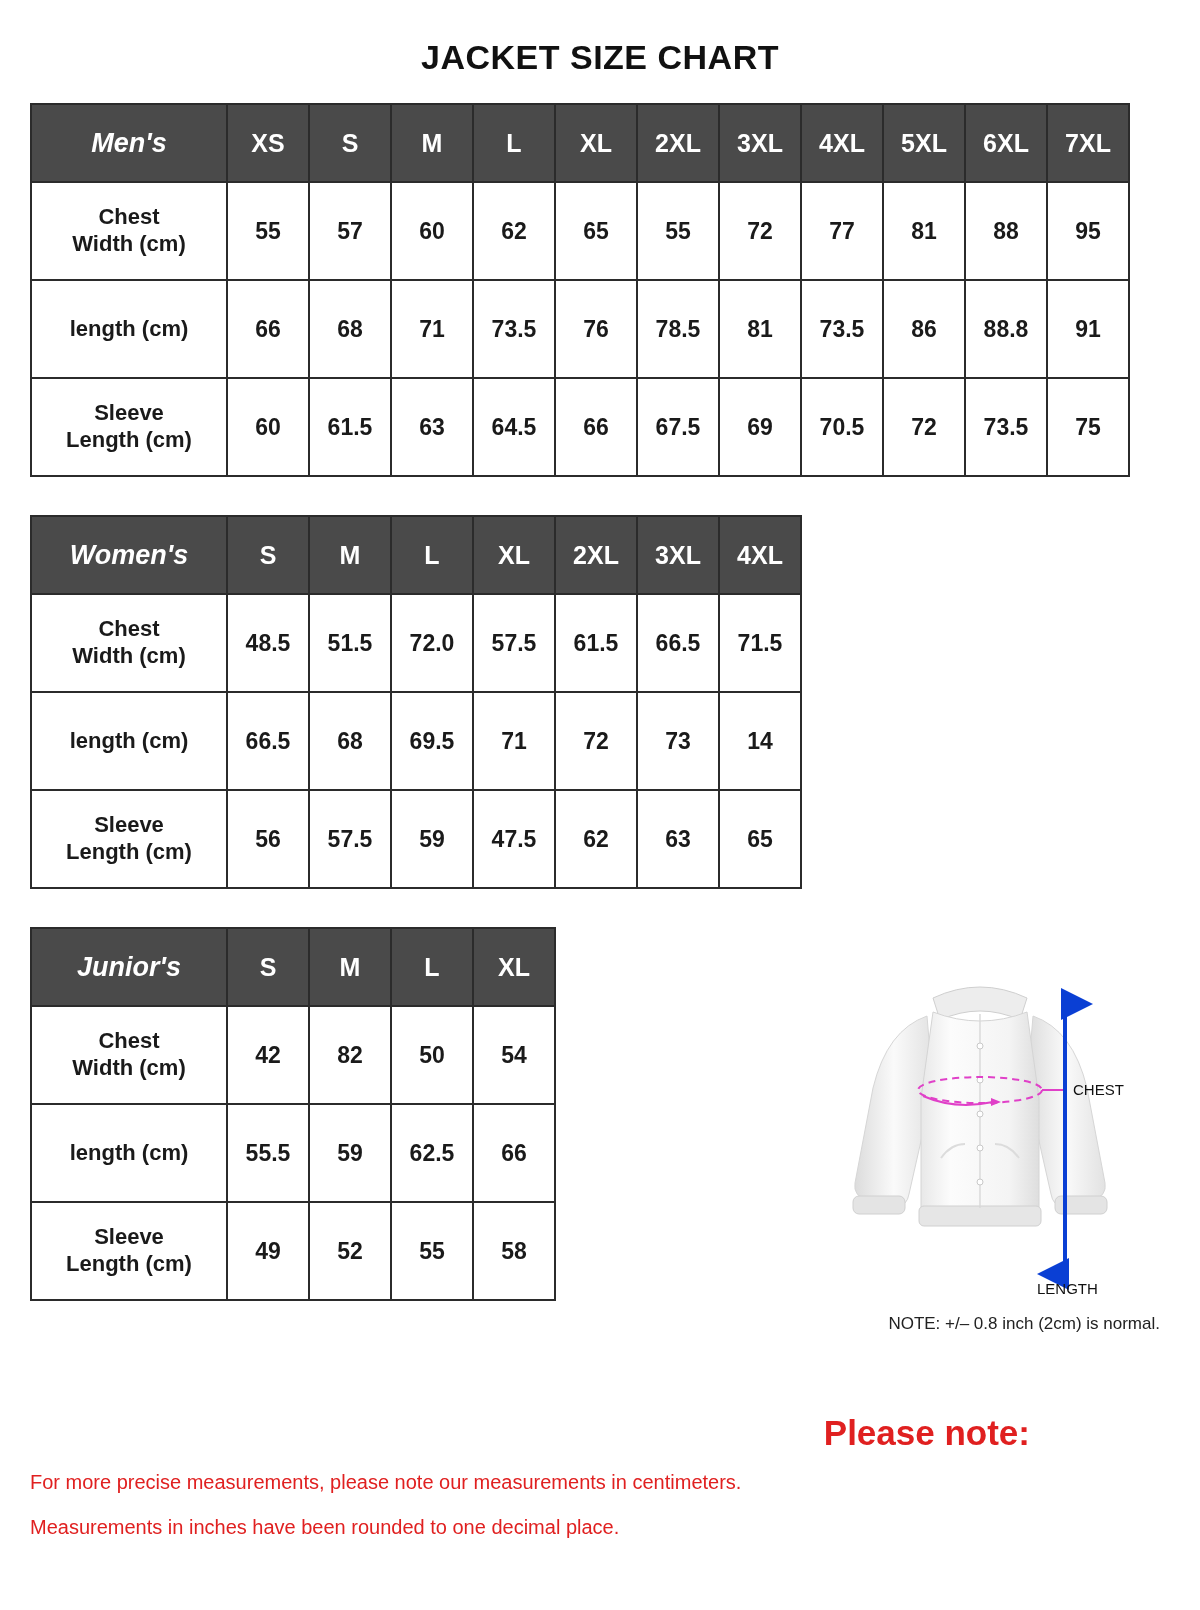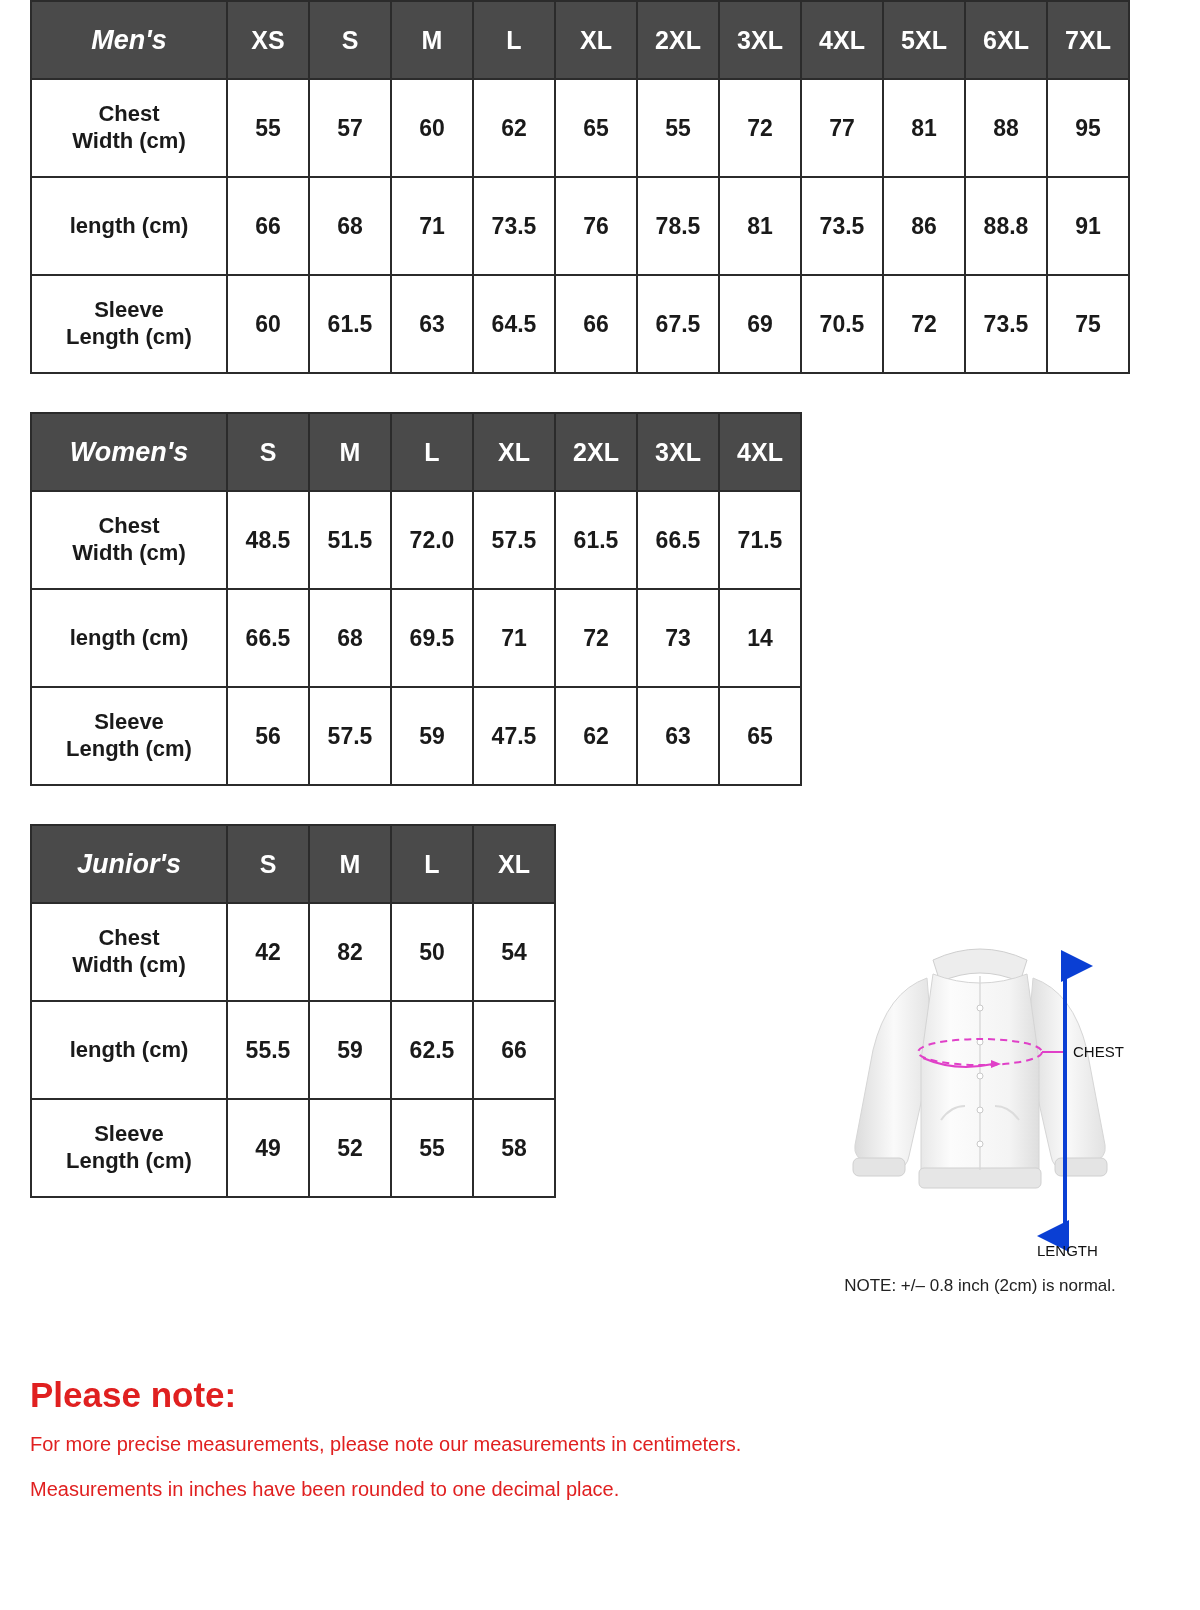--- a/index.html
+++ b/index.html
@@ -78,46 +78,49 @@
     position: relative;
     width: 330px;
     height: 330px;
     margin: 0 auto;
   }
   .note-text {
     font-size: 17px;
     color: #222;
     margin-top: 16px;
     white-space: nowrap;
+    text-align: right;
   }
 
   
   .please-note {
     position: absolute;
     left: 30px;
     top: 1375px;
     width: 1000px;
   }
   .please-note h2 {
     color: #e02020;
     font-size: 35px;
     font-weight: bold;
     margin: 0 0 18px 0;
+    text-align: right;
   }
   .please-note p {
     color: #e02020;
     font-size: 20px;
     margin: 0 0 22px 0;
   }
 </style>
 </head>
 <body>
 
 <div class="page">
 
+  <div class="title">JACKET SIZE CHART</div>
 
   <table class="size-table">
     <colgroup>
       <col class="col-label">
         <col class="col-val">
         <col class="col-val">
         <col class="col-val">
         <col class="col-val">
         <col class="col-val">
         <col class="col-val">

